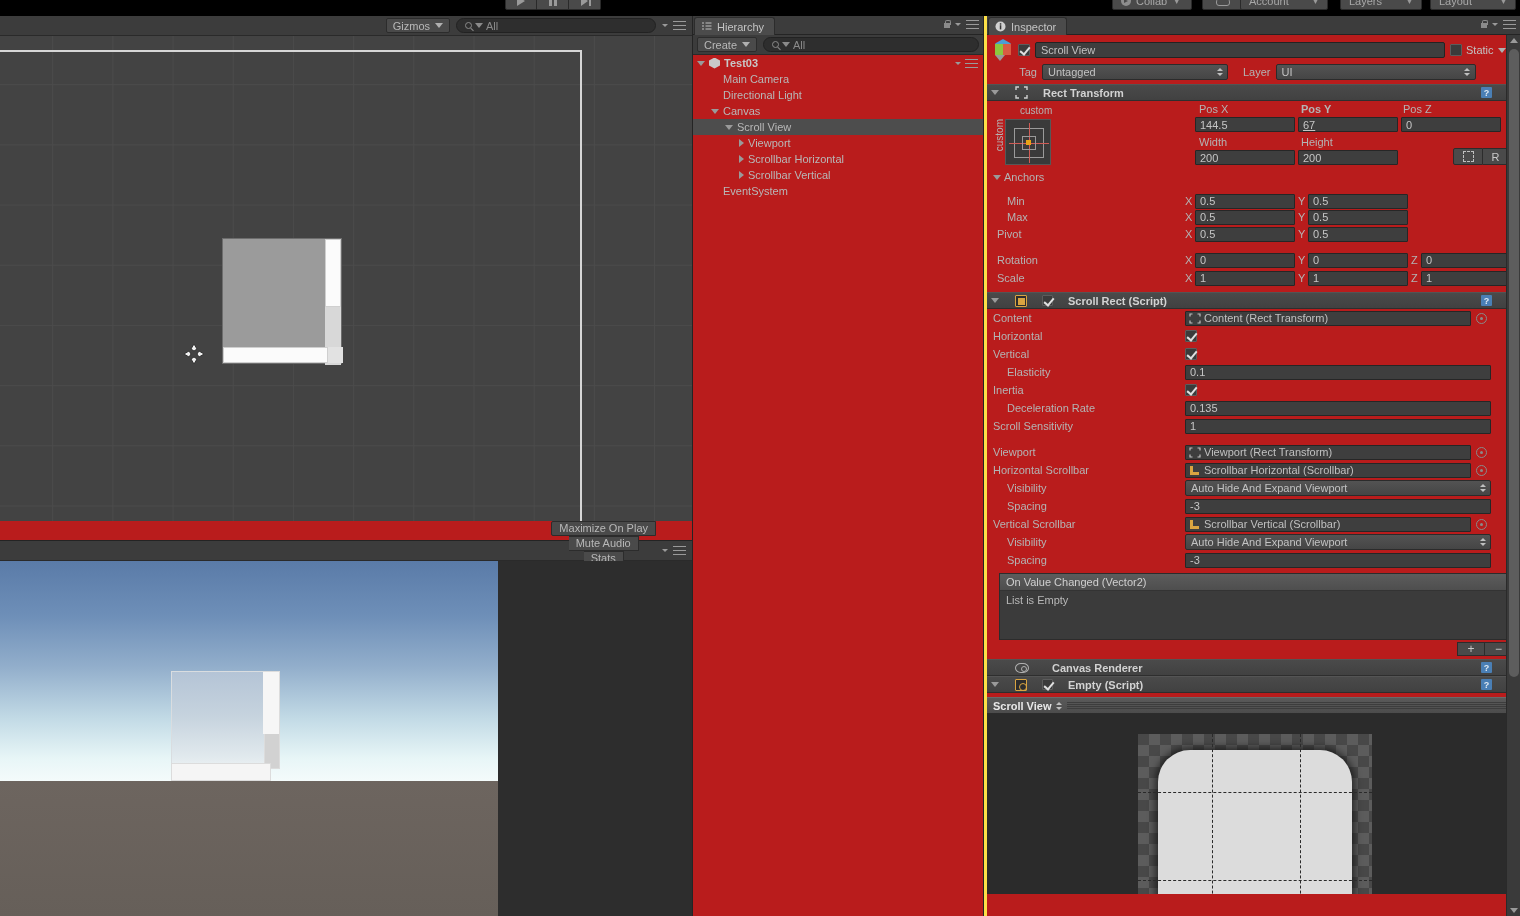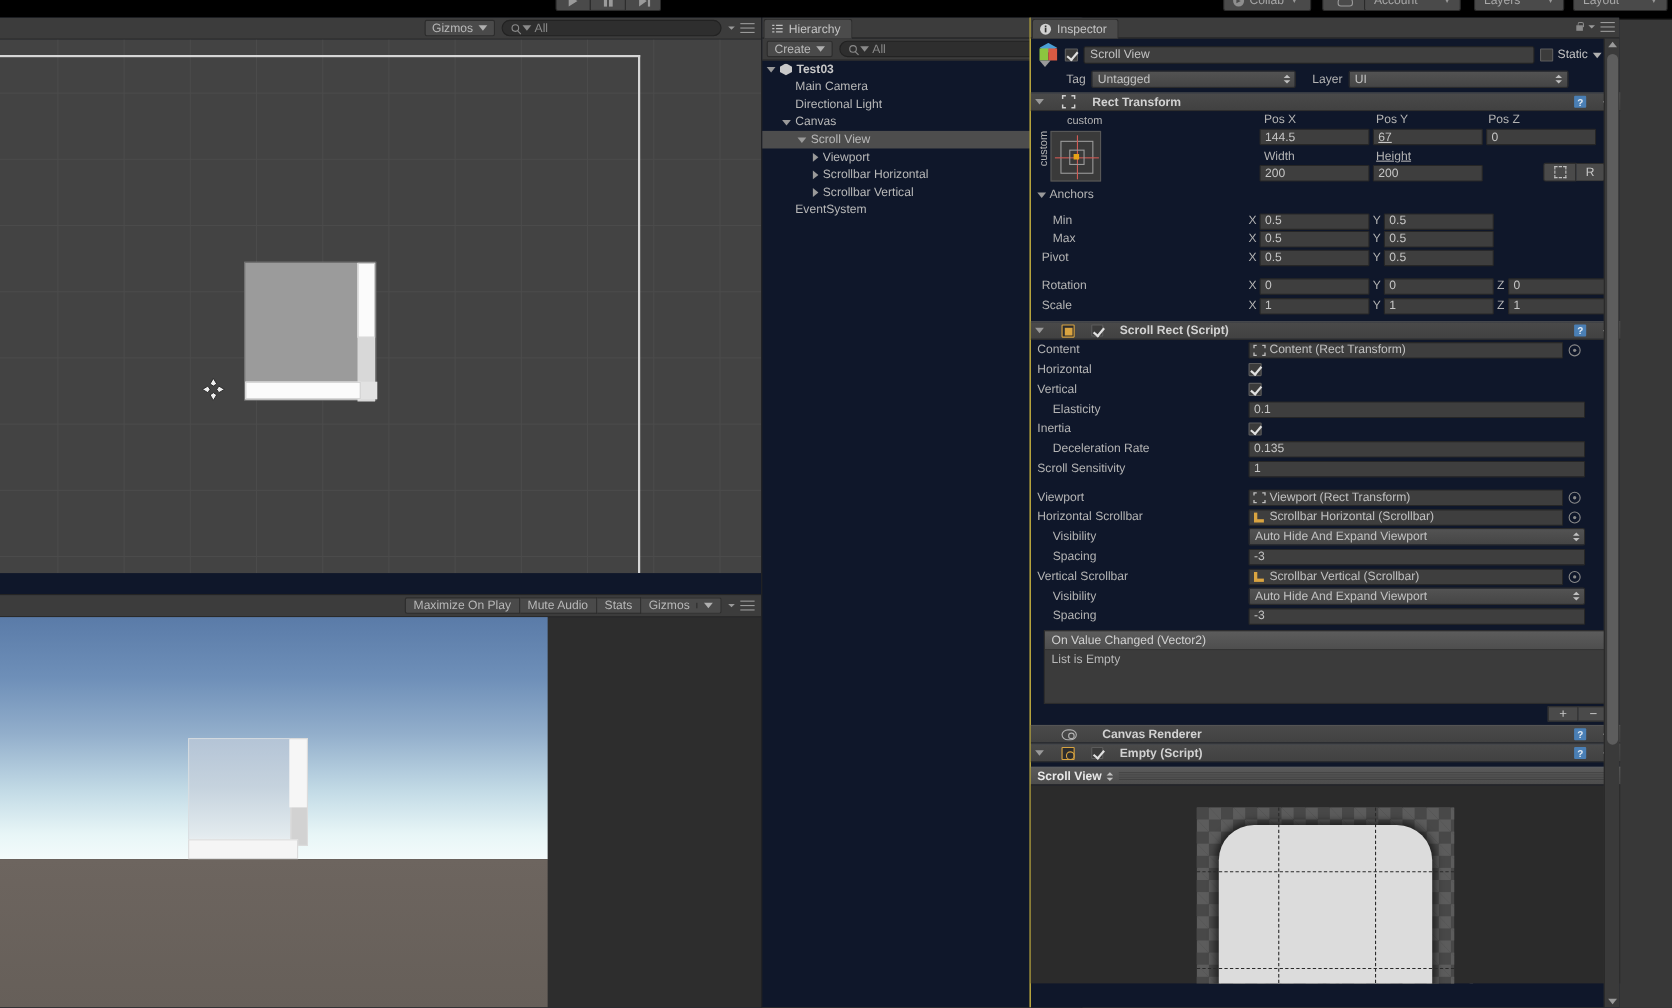--- a/index.html
+++ b/index.html
@@ -32,21 +32,21 @@
   .tb-arrow { margin-left: 6px; font-size: 7px; color: #999; }
   .play-ico { width: 0; height: 0; border-left: 8px solid #9a9a9a; border-top: 5px solid transparent; border-bottom: 5px solid transparent; }
   .pause-ico { width: 8px; height: 10px; background: linear-gradient(to right,#9a9a9a 0 3px, transparent 3px 5px, #9a9a9a 5px 8px); }
   .step-ico { width: 0; height: 0; border-left: 7px solid #9a9a9a; border-top: 5px solid transparent; border-bottom: 5px solid transparent; position: relative; }
   .step-ico::after { content:''; position:absolute; left:1px; top:-5px; width:2px; height:10px; background:#9a9a9a; }
   .collab-dot { width: 10px; height: 10px; border-radius: 50%; background: #8e8e8e; margin-right: 5px; position: relative; }
   .collab-dot::after { content:''; position:absolute; left:3px; top:3px; width:0; height:0; border-left:4px solid #4a4a4a; border-top:2px solid transparent; border-bottom:2px solid transparent;}
   .cloud-ico { width: 14px; height: 9px; border: 1px solid #9a9a9a; border-radius: 5px 5px 3px 3px; }
 
   
-  .panel { position: absolute; background: #0f172a; }
+  .panel { position: absolute; background: #b91c1c; }
   .panel-tabbar {
     height: 19px; background: #3c3c3c;
     border-bottom: 1px solid #242424;
     position: relative;
   }
   .panel-tab {
     position: absolute; left: 1px; top: 1px; height: 18px;
     background: #4b4b4b; border: 1px solid #2c2c2c; border-bottom: none;
     border-radius: 3px 3px 0 0;
     padding: 0 10px 0 6px;
@@ -142,21 +142,21 @@
     background: linear-gradient(to bottom, #6d655f 0%, #665f59 100%); }
   .gv-object { position:absolute; left:171px; top:110px; width:109px; height:110px; }
   .gv-panel { position:absolute; left:0; top:0; width:100px; height:100px;
     background: linear-gradient(to bottom, #b4c4d6 0%, #c6d3de 45%, #e2eaee 88%, #eff3f4 100%);
     border:1px solid #d9dde0; }
   .gv-vbar { position:absolute; right:0; top:0; width:16px; height:98px; background:#d2d2d2; border:1px solid #dcdcdc;}
   .gv-vhandle { position:absolute; right:0; top:0; width:16px; height:62px; background:#f6f6f6;}
   .gv-hbar { position:absolute; left:0; bottom:0; width:100px; height:18px; background:#f5f5f5; border:1px solid #dcdcdc;}
 
   
-  #inspector { left: 936px; top: 16px; width: 536px; height: 900px; border-left:1px solid #fde047; }
+  #inspector { left: 984px; top: 16px; width: 536px; height: 900px; border-left:3px solid #fde047; }
   .insp-body { position:relative; width:536px; }
   .go-header { padding: 4px 6px 3px 6px; display:flex; align-items:center; gap:5px; }
   .go-cube {
     width:20px;height:22px;flex:none;position:relative;
   }
   .cb-top { position:absolute; left:2px; top:0; width:16px;height:9px; background:#4b9fd5; clip-path: polygon(50% 0,100% 50%,50% 100%,0 50%);}
   .cb-l { position:absolute; left:2px; top:5px; width:8px;height:11px; background:#8cc63f;}
   .cb-r { position:absolute; left:10px; top:5px; width:8px;height:11px; background:#d95b43;}
   .cb-arrow { position:absolute; left:2px; bottom:0; width:0;height:0;border-left:5px solid transparent;border-right:5px solid transparent;border-top:6px solid #9a9a9a;}
   .chk {
@@ -345,21 +345,21 @@
         </div>
       </div>
       <svg class="move-gizmo" viewBox="0 0 24 24">
         <path d="M12 2 L15 7 L12 9 L9 7 Z M12 22 L9 17 L12 15 L15 17 Z M2 12 L7 9 L9 12 L7 15 Z M22 12 L17 15 L15 12 L17 9 Z" fill="#f0f0f0" stroke="#2a2a2a" stroke-width="0.9"></path>
       </svg>
     </div>
   </div>
 
   <div class="panel" id="game">
     <div class="game-toolbar">
-      <div style="display:flex;align-items:center;">
+      <div style="display:flex;align-items:center;flex-direction:column;">
         <div class="gv-btn" style="border-radius:2px 0 0 2px;">Maximize On Play</div>
         <div class="gv-btn">Mute Audio</div>
         <div class="gv-btn">Stats</div>
         <div class="gv-btn" style="border-radius:0 2px 2px 0;gap:6px;">
           <span>Gizmos</span>
           <span style="border-left:1px solid #2c2c2c;padding-left:6px;display:flex;align-items:center;">
             <span class="tiny-tri"></span>
           </span>
         </div>
       </div>
@@ -558,28 +558,28 @@
         <div style="position:absolute;left:7px;top:18px;writing-mode:vertical-rl;transform:rotate(180deg);font-size:10px;color:#b4b4b4;">custom</div>
         <div class="anchor-widget" style="position:absolute;left:18px;top:18px;">
           <div class="aw-outer"></div>
             <div class="aw-hline"></div>
             <div class="aw-vline"></div>
           <div class="aw-inner"></div>
             <div class="aw-dot"></div>
         </div>
 
         <div class="lbl" style="position:absolute;left:212px;top:2px;">Pos X</div>
-        <div class="lbl" style="position:absolute;left:314px;top:2px;">Pos Y</div>
+        <div class="lbl" style="position:absolute;left:314px;top:2px;font-weight:bold;">Pos Y</div>
         <div class="lbl" style="position:absolute;left:416px;top:2px;">Pos Z</div>
         <div class="field" style="position:absolute;left:208px;top:16px;width:100px;">144.5</div>
         <div class="field" style="position:absolute;left:311px;top:16px;width:100px;text-decoration:underline;">67</div>
         <div class="field" style="position:absolute;left:414px;top:16px;width:100px;">0</div>
 
         <div class="lbl" style="position:absolute;left:212px;top:35px;">Width</div>
-        <div class="lbl" style="position:absolute;left:314px;top:35px;text-decoration:underline;">Height</div>
+        <div class="lbl" style="position:absolute;left:314px;top:35px;">Height</div>
         <div class="field" style="position:absolute;left:208px;top:49px;width:100px;">200</div>
         <div class="field" style="position:absolute;left:311px;top:49px;width:100px;">200</div>
 
         <div style="position:absolute;left:466px;top:47px;display:flex;">
           <div style="background:#4a4a4a;border:1px solid #2c2c2c;border-radius:2px 0 0 2px;width:30px;height:17px;display:flex;align-items:center;justify-content:center;">
             <span style="width:11px;height:11px;border:1.2px dashed #c0c0c0;display:block;"></span>
           </div>
           <div style="background:#4a4a4a;border:1px solid #2c2c2c;border-left:none;border-radius:0 2px 2px 0;width:26px;height:17px;display:flex;align-items:center;justify-content:center;color:#c8c8c8;">R</div>
         </div>
 

